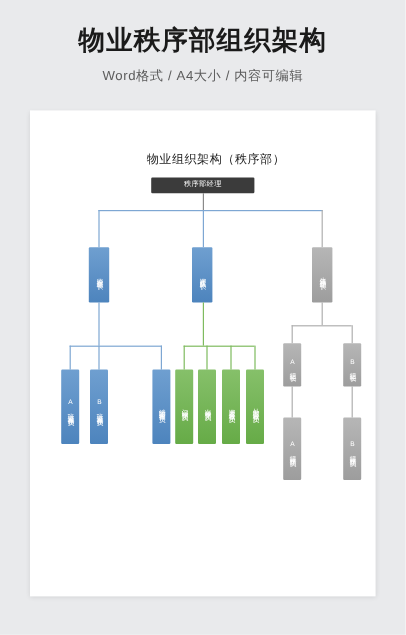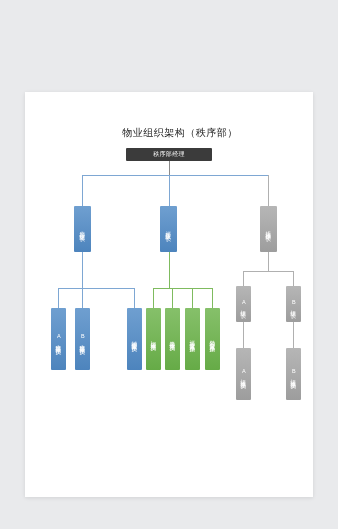--- a/index.html
+++ b/index.html
@@ -77,20 +77,22 @@
   .line{position:absolute;background:#9aa0a6;}
   .line.blue-l{background:#7ea7d3;}
   .line.green-l{background:#7fbb5f;}
   .line.gray-l{background:#b0b0b0;}
   .line.dark-l{background:#8a8a8a;}
 </style>
 </head>
 <body>
 
 <div class="page-header">
+  <div class="page-title">物业秩序部组织架构</div>
+  <div class="page-sub">Word格式 / A4大小 / 内容可编辑</div>
 </div>
 
 <div class="sheet">
 
   <div class="chart-title">物业组织架构（秩序部）</div>
 
   <div class="node root" style="left:101px;top:56px;width:86px;height:13px;">秩序部经理</div>
 
   <div class="line dark-l" style="left:143.5px;top:69px;width:1px;height:14px;"></div>
 

